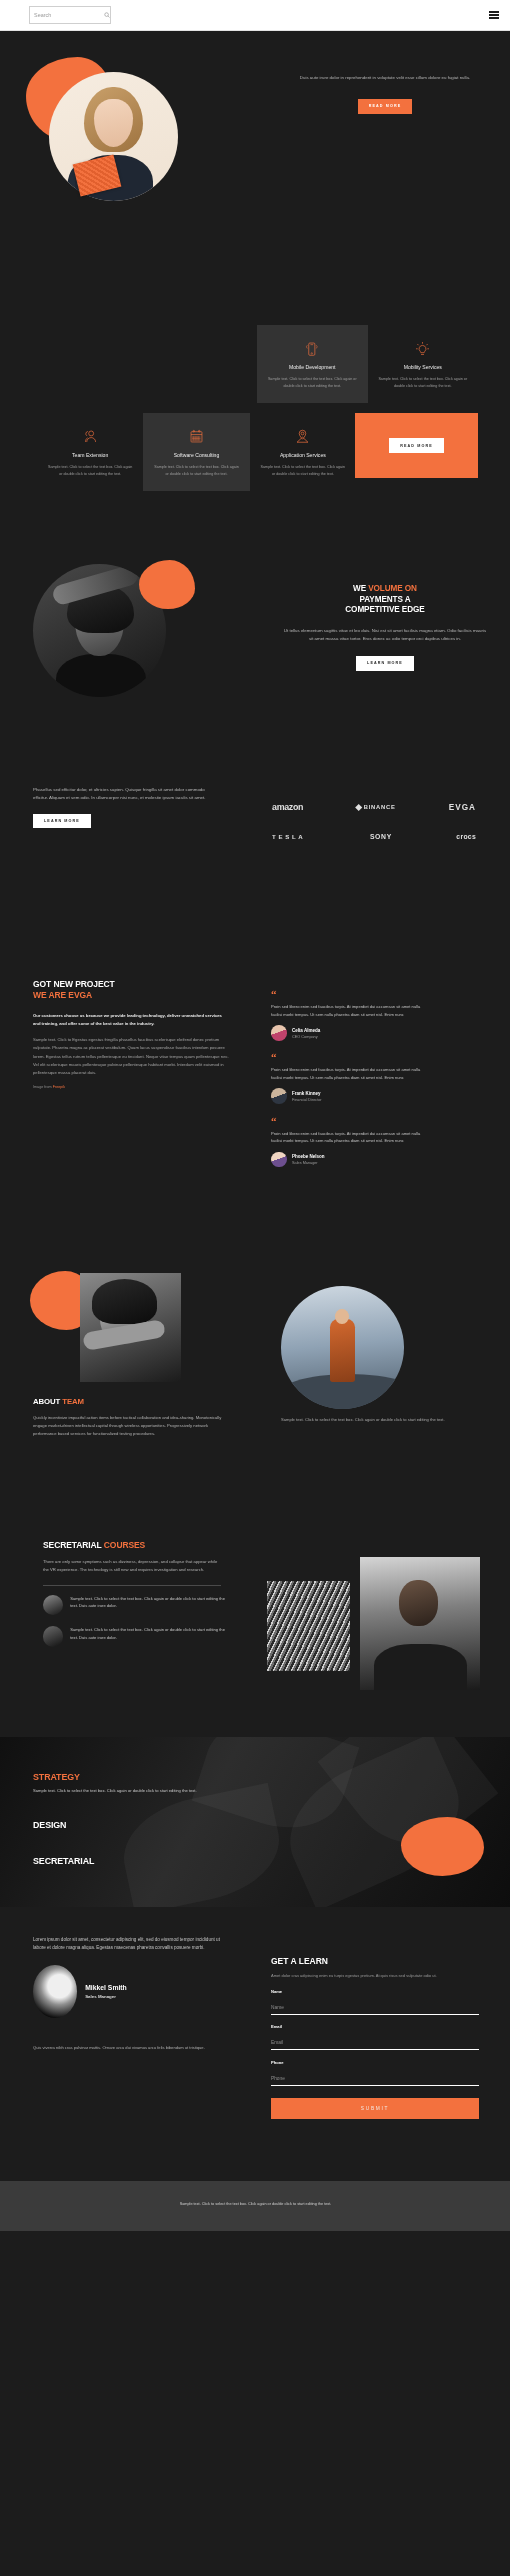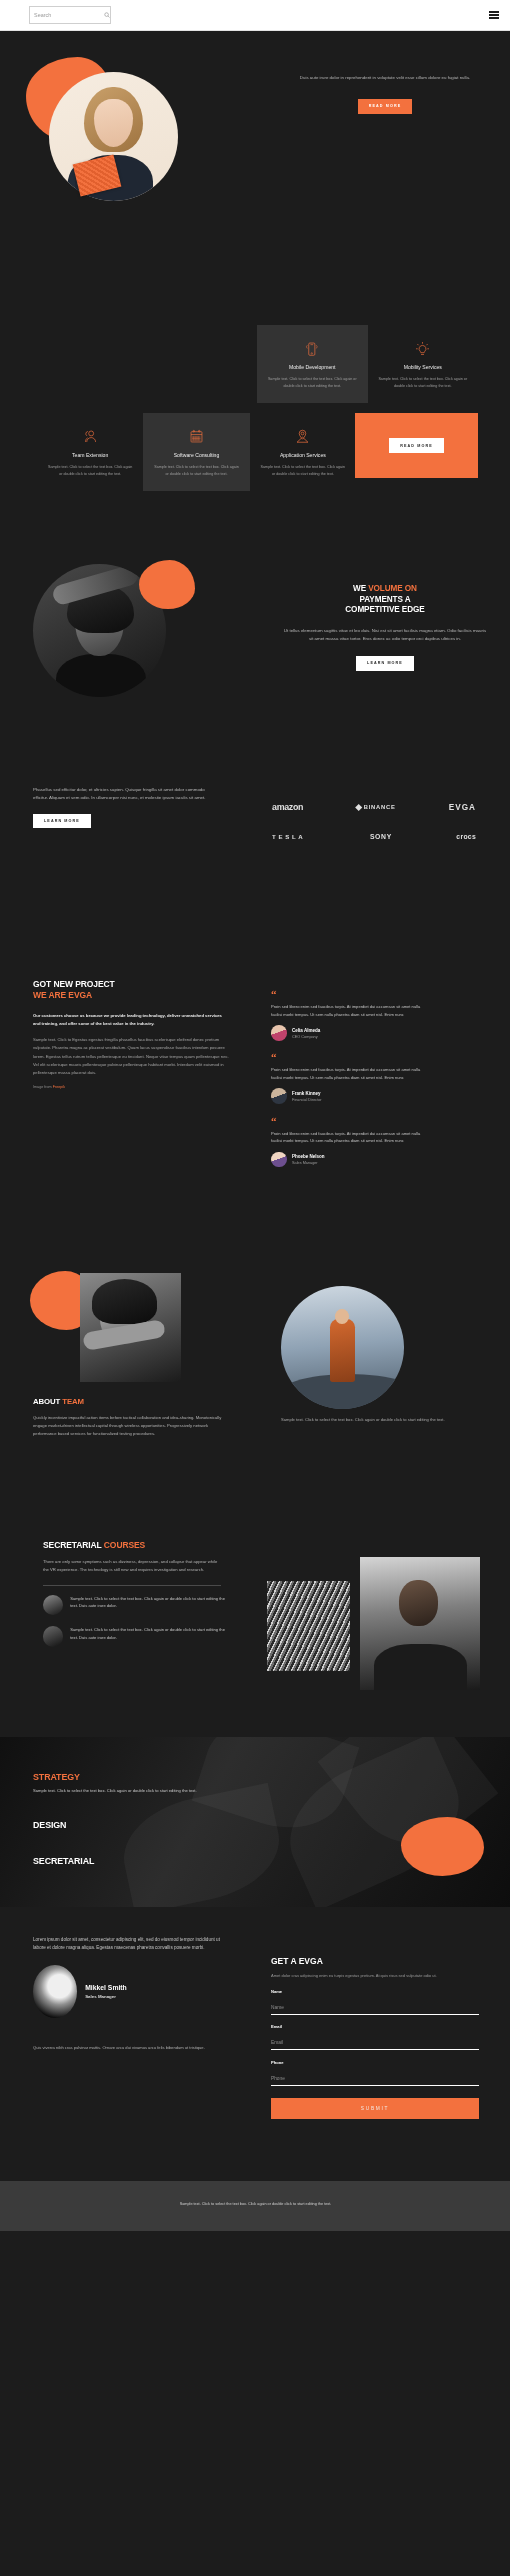--- a/index.html
+++ b/index.html
@@ -632,21 +632,21 @@
         <div class="person-av"></div>
         <div>
           <h4>Mikkel Smith</h4>
           <span>Sales Manager</span>
         </div>
       </div>
       <p class="demo-note">Quis viverra nibh cras pulvinar mattis. Ornare arcu dui vivamus arcu felis bibendum ut tristique.</p>
     </div>
 
     <div class="demo-right">
-      <h2>GET A EVGA</h2>
+      <h2>GET A LEARN</h2>
       <p class="sub">Amet dolor cras adipiscing enim eu turpis egestas pretium. At quis risus sed vulputate odio ut.</p>
 
       <div class="field">
         <label>Name</label>
         <input type="text" placeholder="Name" style="">
       </div>
       <div class="field">
         <label>Email</label>
         <input type="text" placeholder="Email" style="">
       </div>

